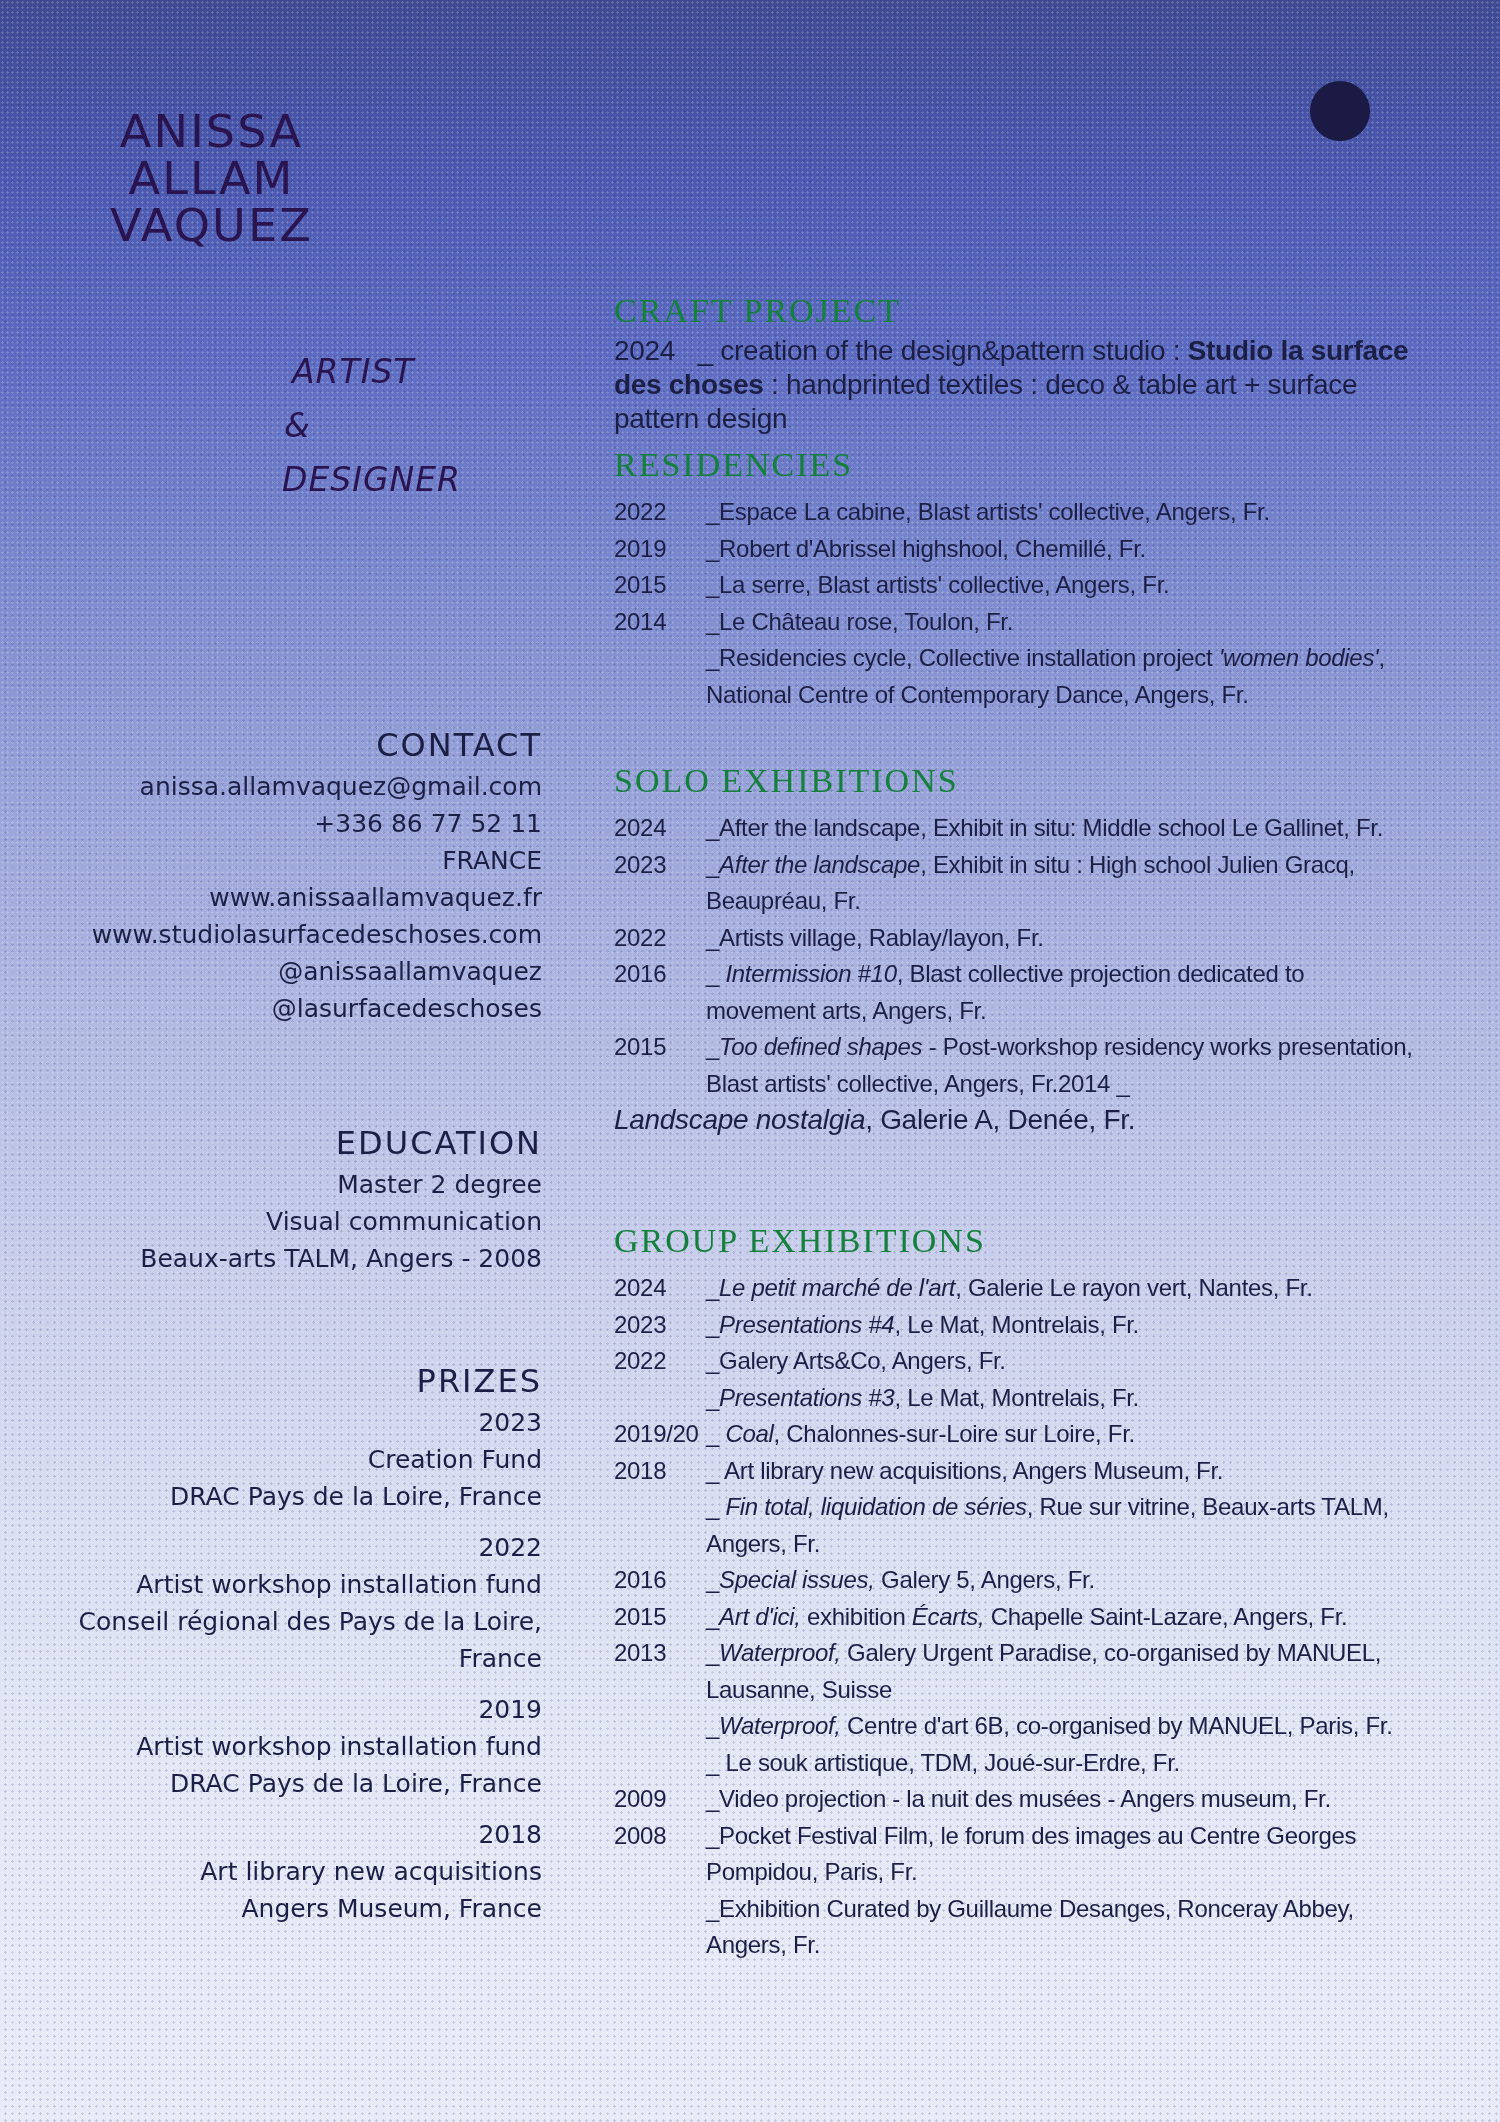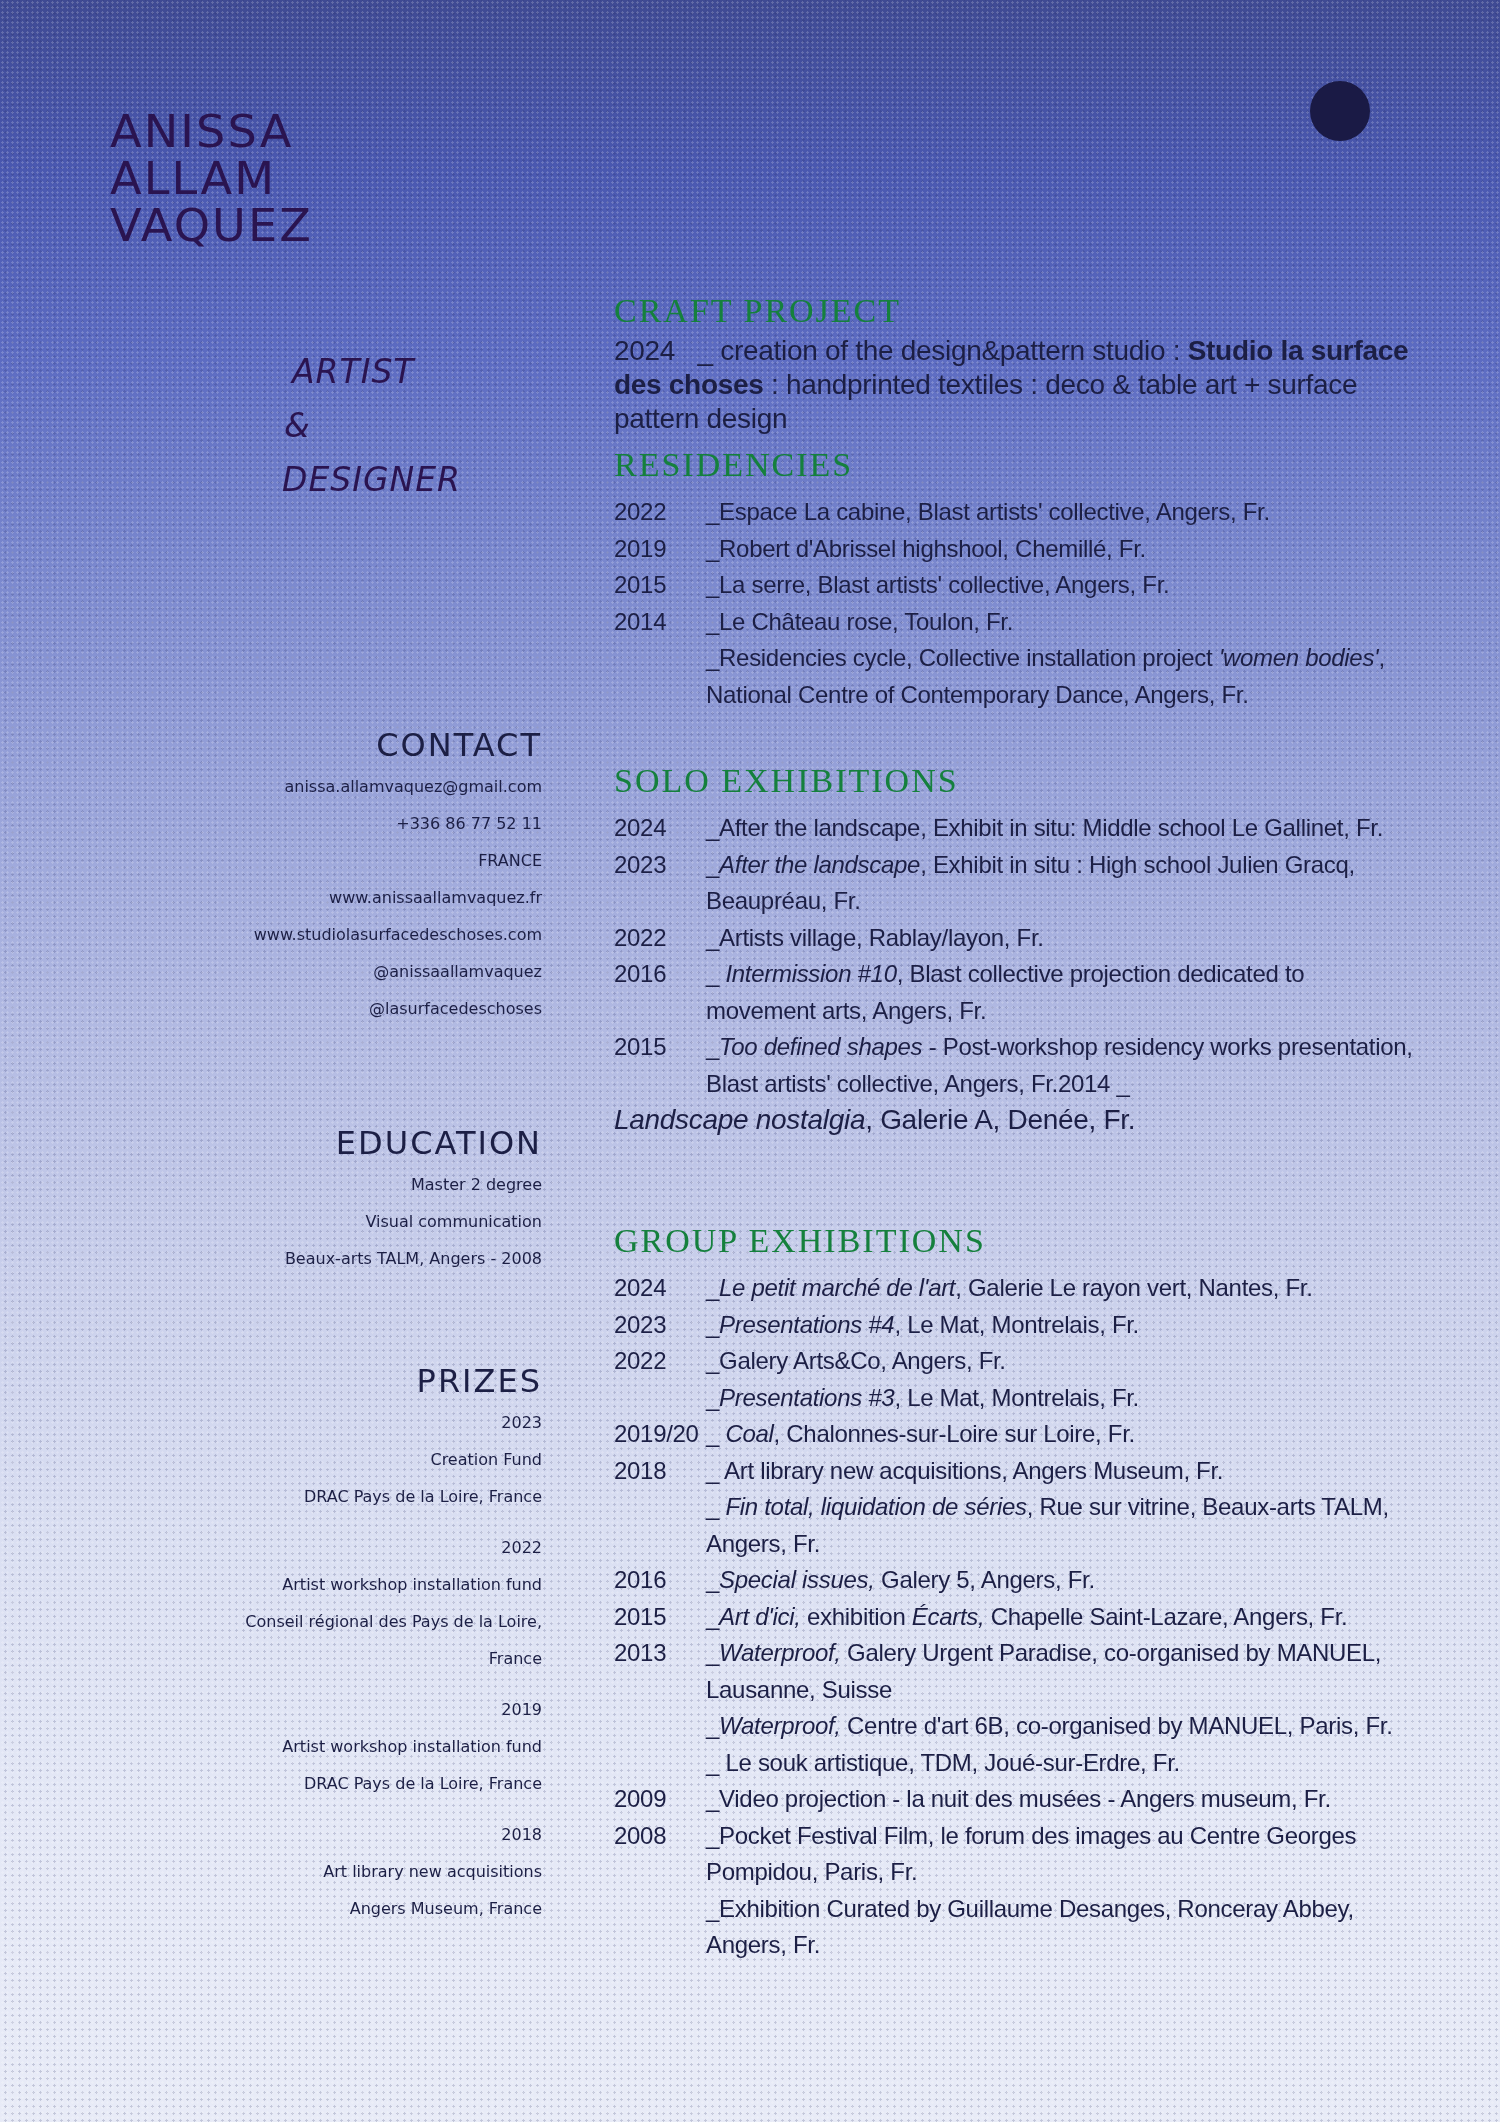--- a/index.html
+++ b/index.html
@@ -11,28 +11,28 @@
     }
     .noise {
       position: absolute; inset: 0; pointer-events: none;
       background-image:
         radial-gradient(rgba(255,255,255,0.18) 1px, transparent 1.4px),
         radial-gradient(rgba(30,35,90,0.18) 1px, transparent 1.4px);
       background-size: 5px 5px, 7px 7px;
       background-position: 0 0, 2px 3px;
     }
 
-    .name { position: absolute; left: 110px; top: 108px; color: #2a1450; font-size: 44px; line-height: 47px; font-family: "DejaVu Sans", sans-serif; letter-spacing: 2px; font-weight: normal; }
+    .name { position: absolute; left: 110px; top: 108px; color: #2a1450; font-size: 44px; line-height: 47px; font-family: "DejaVu Sans", sans-serif; letter-spacing: 2px; font-weight: normal; text-align: center; }
     .name div { transform: scaleX(1.05); transform-origin: left; }
     .role { position: absolute; color: #2a1450; font-size: 33px; font-style: italic; font-family: "DejaVu Sans", sans-serif; letter-spacing: 1px; }
     .dot { position: absolute; left: 1310px; top: 81px; width: 60px; height: 60px; border-radius: 50%; background: #1a1a45; }
 
     .left { position: absolute; right: 958px; text-align: right; font-family: "DejaVu Sans", sans-serif; margin-top: 44px; }
     .sec-h-left { font-size: 32px; letter-spacing: 2px; color: #1c1f45; font-family: "DejaVu Sans", sans-serif; margin-bottom: 4px; }
-    .left .line { font-size: 16px; line-height: 37px; color: #1c1f45; white-space: nowrap; }
+    .left .line { font-size: 25px; line-height: 37px; color: #1c1f45; white-space: nowrap; }
     .prize-year { margin-top: 14px; }
 
     .right { position: absolute; left: 614px; width: 800px; }
     .sec-h { font-size: 34px; letter-spacing: 2px; font-family: Liberation Serif, serif; color: #15803d; margin-bottom: 10px; }
     .row { display: flex; font-size: 24px; line-height: 36.5px; color: #1c1f45; font-family: "Liberation Sans", sans-serif; letter-spacing: -0.3px; }
     .yr { width: 92px; flex: none; }
     .txt { flex: 1; }
     .txt i { font-style: italic; }
     .full { font-size: 28px; line-height: 36.5px; font-family: "Liberation Sans", sans-serif; letter-spacing: -0.3px; }
   </style>

